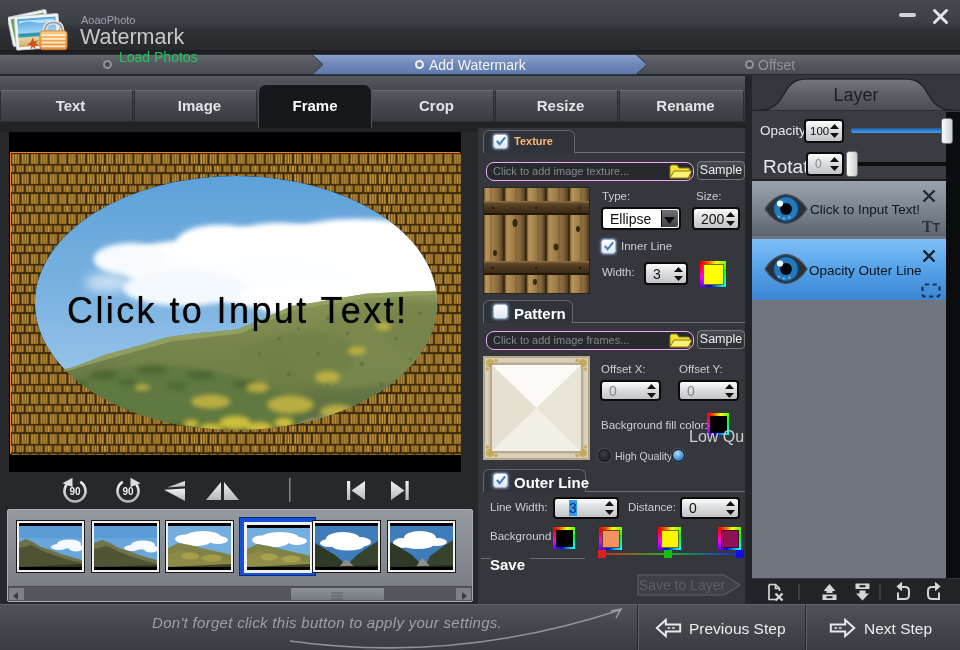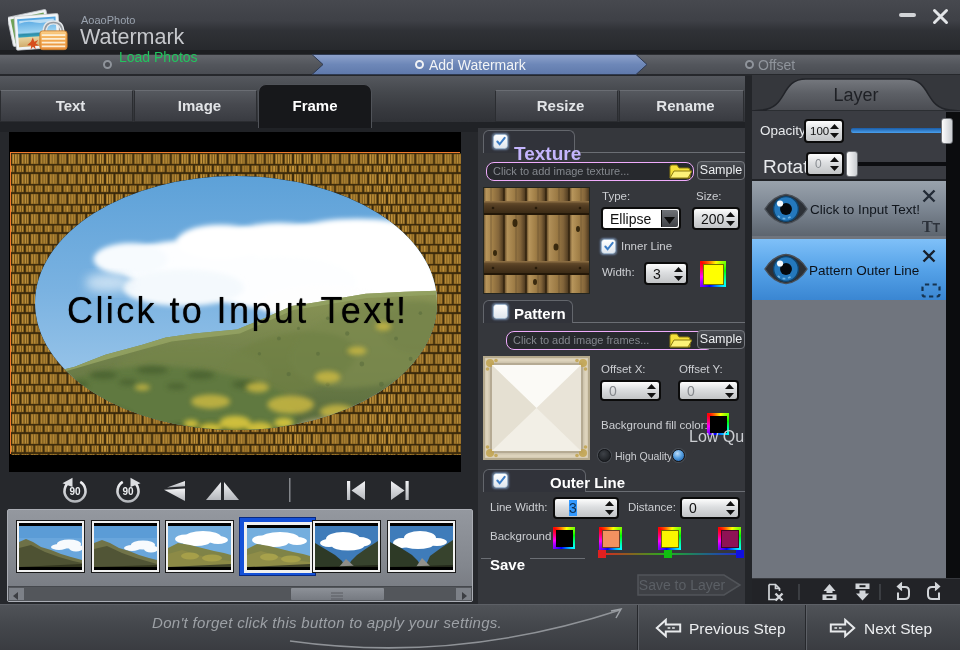--- a/index.html
+++ b/index.html
@@ -95,20 +95,21 @@
 <div class="ab" style="left:429px;top:57px;font-size:14px;color:#f2f4f6;">Add Watermark</div>
 <div class="ab" style="left:415px;top:60px;width:9px;height:9px;border:2px solid #f0f2f4;border-radius:50%;background:#6d87b8;"></div>
 <div class="ab" style="left:758px;top:57px;font-size:14px;color:#8f949b;">Offset</div>
 <div class="ab" style="left:745px;top:60px;width:9px;height:9px;border:2px solid #8f949b;border-radius:50%;background:#4a4d53;"></div>
 
 <div class="ab" style="left:0;top:76px;width:745px;height:46px;background:linear-gradient(#55585e,#45484d 35%,#37393e 75%,#303237);"></div>
 <div class="ab" style="left:0;top:122px;width:745px;height:10px;background:#202226;"></div>
 <div class="ab" id="tabs" style="left:0;top:90px;width:745px;height:32px;">
   <div class="ab tabN" style="left:0;top:0;width:133px;">Text</div>
   <div class="ab tabN" style="left:134px;top:0;width:123px;">Image</div>
+  <div class="ab tabN" style="left:371px;top:0;width:123px;">Crop</div>
   <div class="ab tabN" style="left:495px;top:0;width:123px;">Resize</div>
   <div class="ab tabN" style="left:619px;top:0;width:125px;">Rename</div>
 </div>
 <div class="ab" style="left:258px;top:84px;width:114px;height:44px;background:#17181b;border:1px solid #505359;border-bottom:none;border-radius:8px 8px 0 0;color:#fff;font-weight:bold;font-size:15px;text-align:center;line-height:41px;">Frame</div>
 
 <div class="ab" style="left:9px;top:132px;width:452px;height:340px;background:#000;"></div>
 <div class="ab" id="wood" style="left:10px;top:152px;width:450px;height:302px;border-top:1px solid #f07a2e;border-left:1px solid #f07a2e;">
 <svg width="450" height="302">
 <defs>
 <pattern id="wd" width="18.8" height="20" patternUnits="userSpaceOnUse">
@@ -416,21 +417,21 @@
 </div>
 
 <div class="ab" id="midpanel" style="left:478px;top:128px;width:267px;height:477px;background:#35373c;"></div>
 
 <div class="stab" style="left:483px;top:130px;width:92px;height:23px;"></div>
 <div class="sline" style="left:575px;top:152px;width:170px;"></div>
 <div class="cb" style="left:493px;top:134px;"></div>
 <svg class="ab" style="left:495px;top:136px;" width="12" height="11" viewBox="0 0 13 12">
       <path d="M2.5 6 L5 9 L10.5 2" stroke="#3d7ec6" stroke-width="2.2" fill="none" stroke-linecap="round"></path>
     </svg>
-<div class="ab" style="left:514px;top:135px;font-weight:bold;font-size:19px;color:#c4b5fd;margin-top:8px;">Texture</div>
+<div class="ab" style="left:514px;top:135px;font-weight:bold;font-size:11px;color:#fdba74;">Texture</div>
 <div class="inp" style="left:486px;top:162px;width:208px;height:19px;line-height:17px;padding-left:6px;">Click to add image texture...</div>
 <svg class="ab" style="left:668px;top:163px" width="24" height="17" viewBox="0 0 24 17">
       <path d="M2 15 L2 4 Q2 2 4 2 L9 2 L11 5 L20 5 Q22 5 22 7 L22 15 Z" fill="#f5e03a" stroke="#8a7a10" stroke-width="1"></path>
       <path d="M2 15 L6 8 L24 8 L20 15 Z" fill="#fdf278" stroke="#8a7a10" stroke-width="1"></path>
     </svg>
 <div class="btn" style="left:697px;top:161px;width:48px;height:19px;line-height:17px;">Sample</div>
 <div class="ab" id="woodprev" style="left:483px;top:187px;width:107px;height:107px;">
 <svg width="107" height="107" viewBox="0 0 107 107">
 <defs>
           <linearGradient id="plk" x1="0" y1="0" x2="1" y2="0">
@@ -521,21 +522,21 @@
       </svg>
     </div>
 <div class="sw" style="left:700px;top:261px;width:26px;height:26px;background:conic-gradient(from -45deg,#f00,#ff0,#0f0,#0ff,#00f,#f0f,#f00);">
       <div class="in" style="background:#ffff00;"></div>
     </div>
 
 <div class="stab" style="left:483px;top:300px;width:90px;height:23px;"></div>
 <div class="sline" style="left:573px;top:322px;width:172px;"></div>
 <div class="cb" style="left:493px;top:304px;"></div>
 <div class="ab" style="left:514px;top:305px;font-weight:bold;font-size:15px;color:#fff;">Pattern</div>
-<div class="inp" style="left:486px;top:331px;width:208px;height:19px;line-height:17px;padding-left:6px;margin-left:20px;">Click to add image frames...</div>
+<div class="inp" style="left:486px;top:331px;width:208px;height:19px;line-height:17px;padding-left:6px;">Click to add image frames...</div>
 <svg class="ab" style="left:668px;top:332px" width="24" height="17" viewBox="0 0 24 17">
       <path d="M2 15 L2 4 Q2 2 4 2 L9 2 L11 5 L20 5 Q22 5 22 7 L22 15 Z" fill="#f5e03a" stroke="#8a7a10" stroke-width="1"></path>
       <path d="M2 15 L6 8 L24 8 L20 15 Z" fill="#fdf278" stroke="#8a7a10" stroke-width="1"></path>
     </svg>
 <div class="btn" style="left:697px;top:330px;width:48px;height:19px;line-height:17px;">Sample</div>
 <div class="ab" id="frameprev" style="left:483px;top:356px;width:107px;height:104px;">
 <svg width="107" height="104" viewBox="0 0 107 104">
 <rect width="107" height="104" fill="#cfc5ae"></rect>
 <rect x="1" y="1" width="105" height="102" fill="none" stroke="#b5a98c" stroke-width="2"></rect>
 <rect x="4" y="4" width="99" height="96" fill="none" stroke="#ddd3bc" stroke-width="3"></rect>
@@ -585,21 +586,21 @@
 <div class="ab lbl" style="left:615px;top:450px;font-size:10.5px;">High Quality</div>
 <div class="rad" style="left:672px;top:449px;width:13px;height:13px;background:radial-gradient(circle at 40% 32%,#bcdcf8,#58a0e0 45%,#2a6cb4 80%);border:1px solid #14161a;box-shadow:0 0 0 1px #4a4e54;"></div>
 <div class="ab lbl" style="left:689px;top:428px;font-size:16px;">Low Quality</div>
 
 <div class="stab" style="left:483px;top:469px;width:103px;height:23px;"></div>
 <div class="sline" style="left:586px;top:491px;width:159px;"></div>
 <div class="cb" style="left:493px;top:473px;"></div>
 <svg class="ab" style="left:495px;top:475px;" width="12" height="11" viewBox="0 0 13 12">
       <path d="M2.5 6 L5 9 L10.5 2" stroke="#3d7ec6" stroke-width="2.2" fill="none" stroke-linecap="round"></path>
     </svg>
-<div class="ab" style="left:514px;top:474px;font-weight:bold;font-size:15px;color:#fff;margin-left:36px;">Outer Line</div>
+<div class="ab" style="left:514px;top:474px;font-weight:bold;font-size:15px;color:#fff;">Outer Line</div>
 <div class="ab lbl" style="left:490px;top:501px;">Line Width:</div>
 <div class="spin" style="left:553px;top:497px;width:66px;height:22px;">
       <span>
         <span style="background:#3399ff;color:#103050;">3</span>
       </span>
       <svg width="9" height="14" viewBox="0 0 9 14">
         <path d="M0 5 H9 L4.5 0 Z" fill="#111"></path>
         <path d="M0 9 H9 L4.5 14 Z" fill="#111"></path>
       </svg>
     </div>
@@ -681,21 +682,21 @@
     </div>
 <div class="ab" style="left:851px;top:162px;width:100px;height:4px;background:#0c0d10;border-radius:2px;"></div>
 <div class="ab" style="left:846px;top:151px;width:12px;height:26px;background:linear-gradient(90deg,#fdfdfd,#c9ccd0);border:1px solid #6e7176;border-radius:3px;z-index:3;"></div>
 <div class="ab" style="left:752px;top:179px;width:208px;height:2px;background:#202226;"></div>
 
 <div class="ab" style="left:752px;top:181px;width:194px;height:397px;background:#70757e;"></div>
 <div class="ab" style="left:946px;top:112px;width:14px;height:466px;background:#0b0c0e;"></div>
 <div class="ab" id="litem1" style="left:752px;top:181px;width:194px;height:55px;background:linear-gradient(#99a2ac,#7c8692 50%,#5d656f);"></div>
 <div class="ab" id="litem2" style="left:752px;top:239px;width:194px;height:61px;background:linear-gradient(#7fc0f8,#55a2e8 50%,#3a86d2);"></div>
 <div class="ab" style="left:810px;top:202px;font-size:13.5px;color:#10151c;">Click to Input Text!</div>
-<div class="ab" style="left:809px;top:263px;font-size:13.5px;color:#0c1118;">Pattern Outer Line</div>
+<div class="ab" style="left:809px;top:263px;font-size:13.5px;color:#0c1118;">Opacity Outer Line</div>
 <svg class="ab" style="left:921px;top:188px;" width="17" height="17" viewBox="0 0 17 17">
       <path d="M2.5 2.5 L13.5 13.5 M13.5 2.5 L2.5 13.5" stroke="#232b36" stroke-width="2.4"></path>
     </svg>
 <svg class="ab" style="left:921px;top:248px;" width="17" height="17" viewBox="0 0 17 17">
       <path d="M2.5 2.5 L13.5 13.5 M13.5 2.5 L2.5 13.5" stroke="#17202c" stroke-width="2.4"></path>
     </svg>
 <div class="ab" style="left:922px;top:218px;font-family:'Liberation Serif',serif;font-weight:bold;font-size:16px;color:#2c323b;">T<span style="font-size:12px;">T</span></div>
 <svg class="ab" style="left:921px;top:283px;" width="20" height="15" viewBox="0 0 20 15">
       <rect x="1.5" y="1.5" width="17" height="12" rx="2.5" fill="none" stroke="#16334f" stroke-width="2.2" stroke-dasharray="4.2 3.4"></rect>
     </svg>

